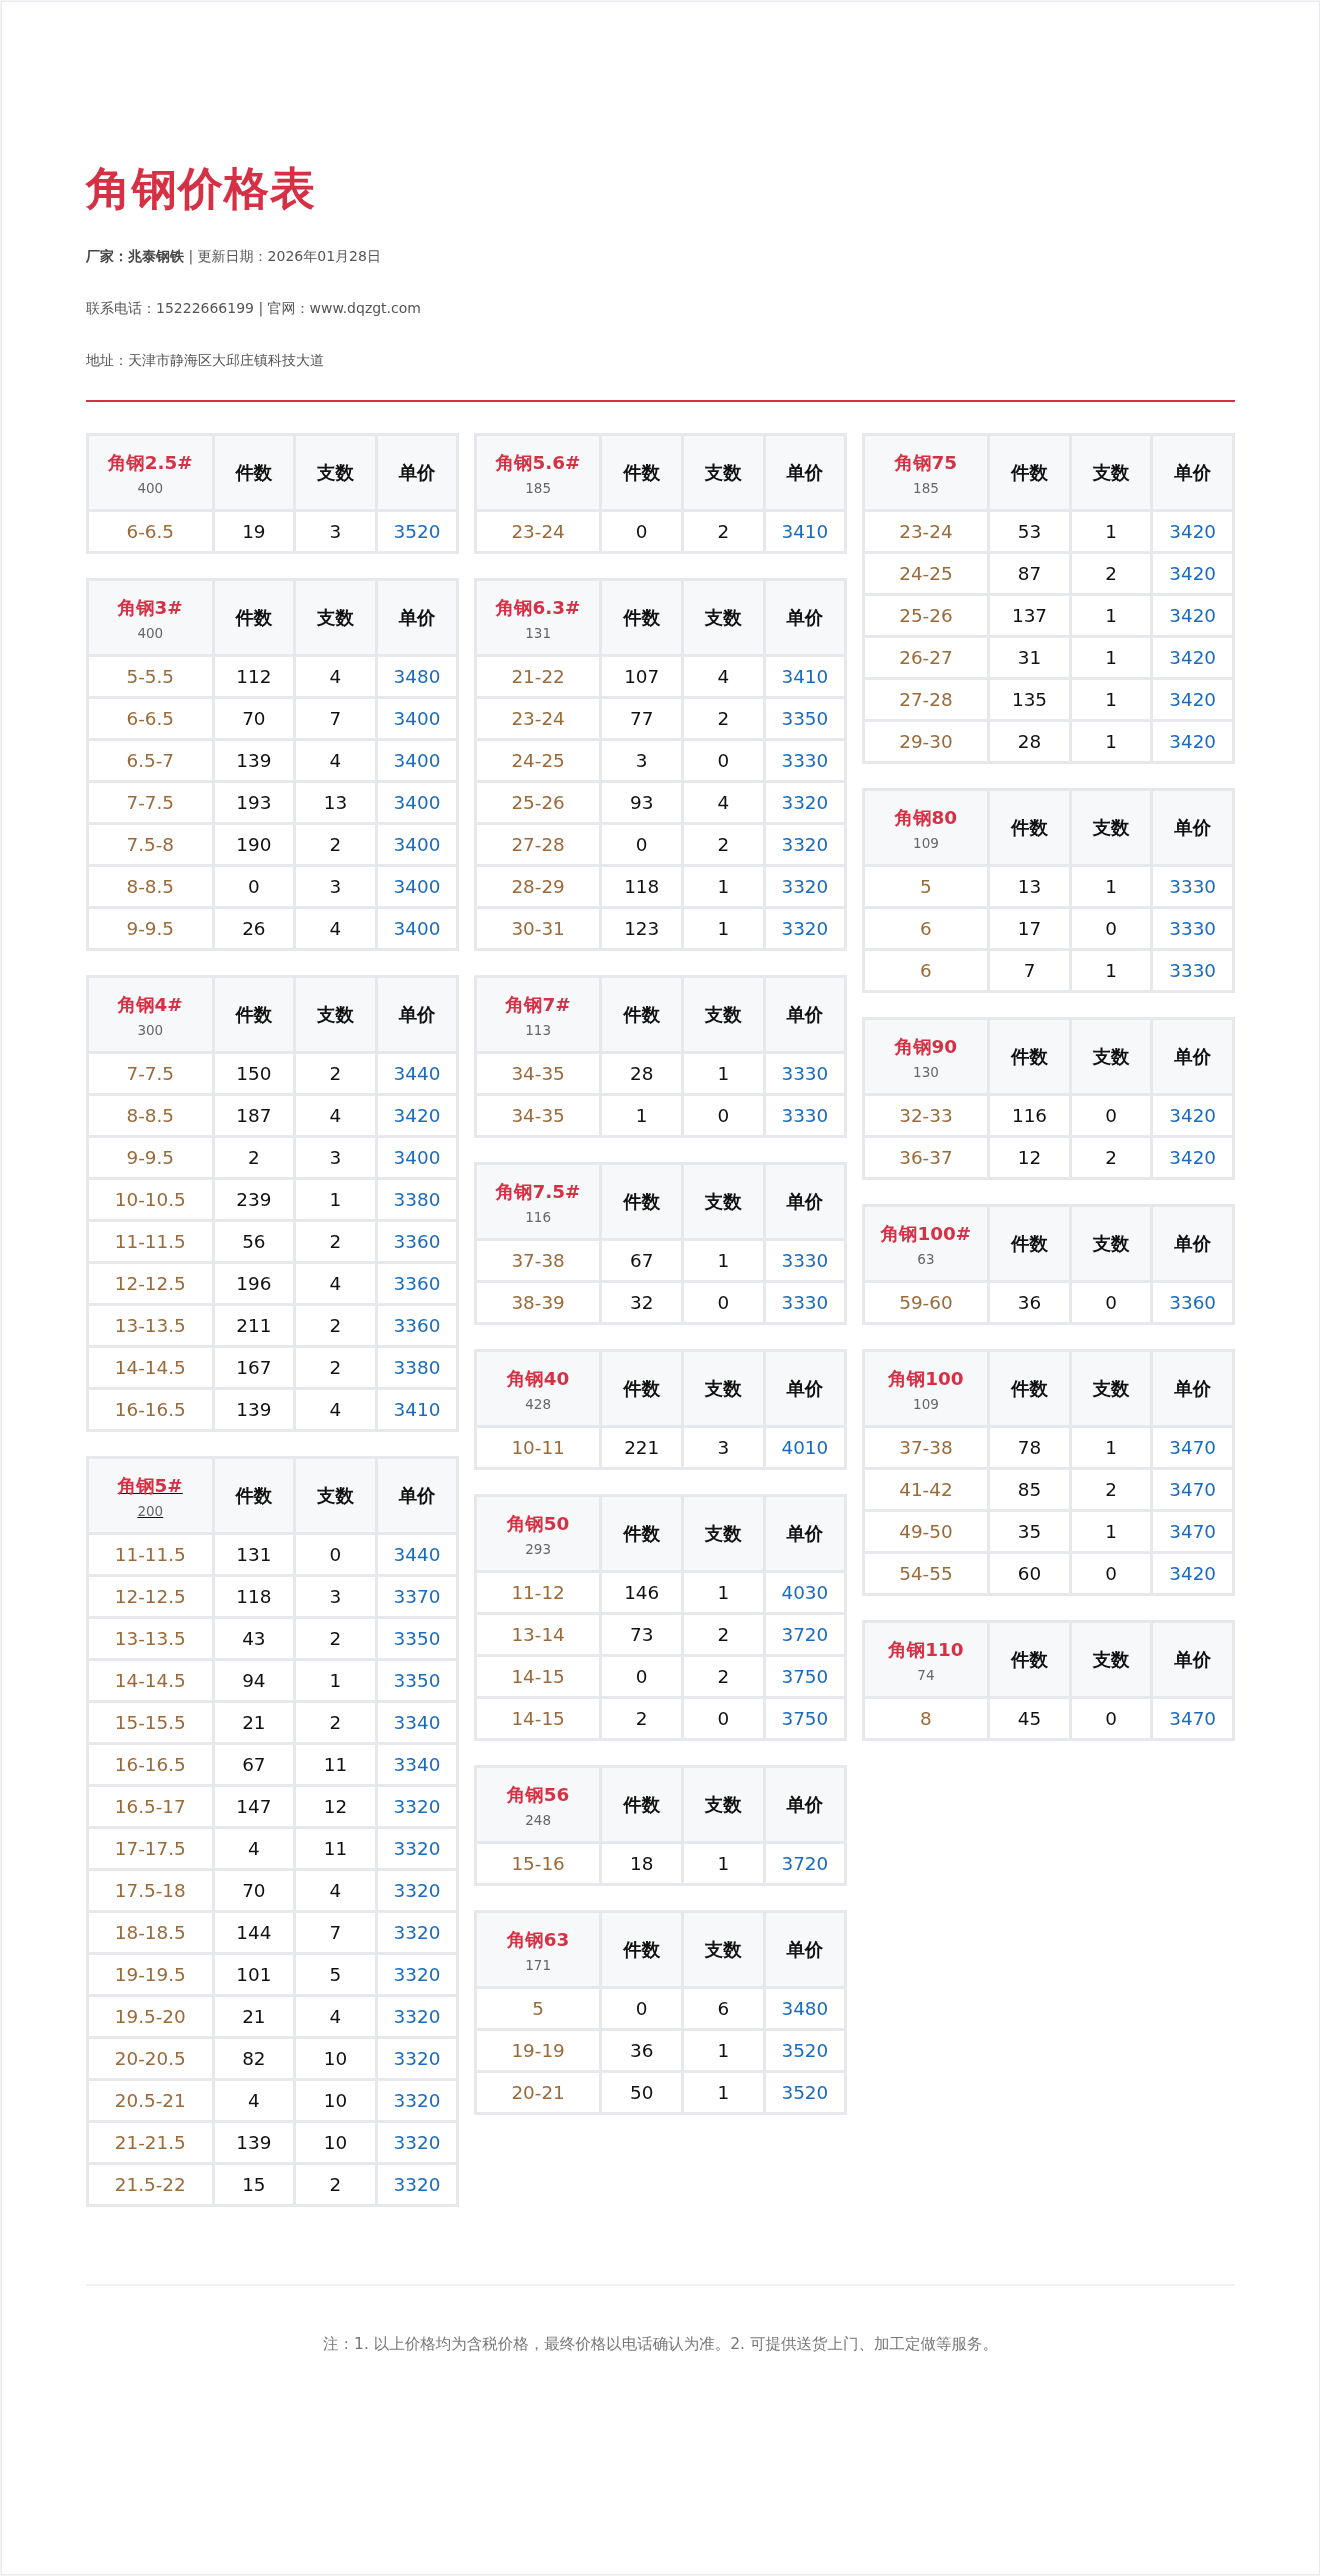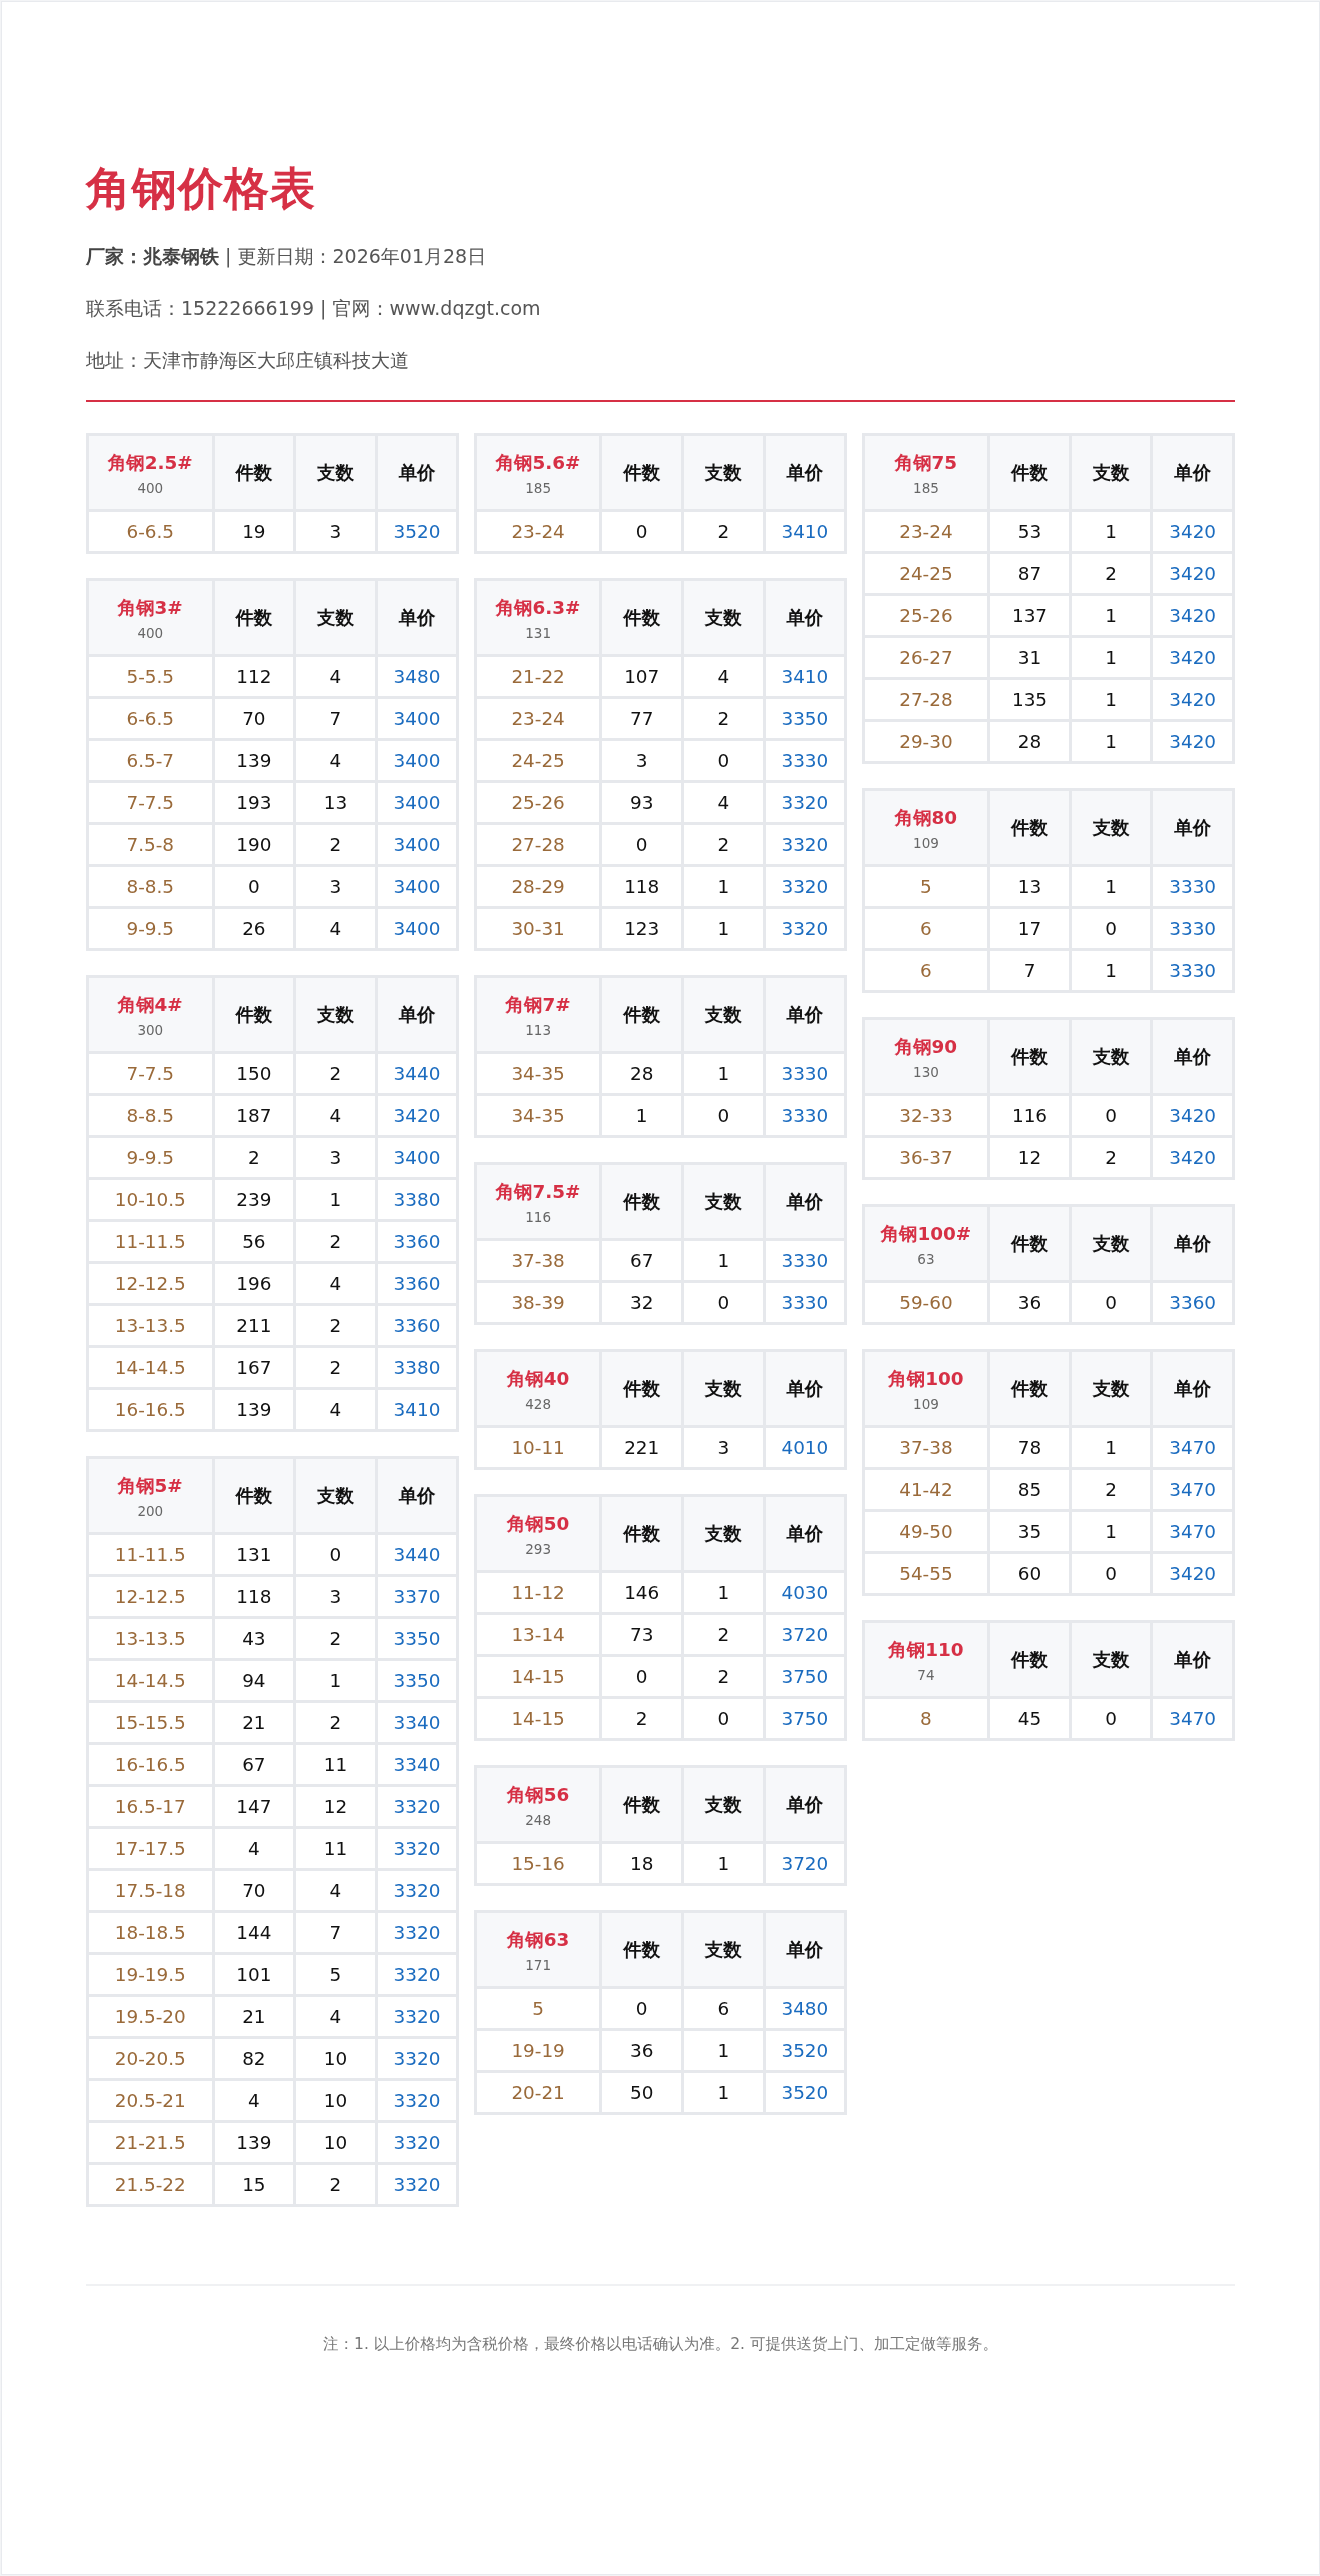--- a/index.html
+++ b/index.html
@@ -19,21 +19,21 @@
   }
   .title {
     font-size: 45px;
     font-weight: bold;
     color: #d63045;
     margin-top: 11.6px;
     margin-bottom: 25px;
     letter-spacing: 1px;
   }
   .meta-line {
-    font-size: 19px;
+    font-size: 14px;
     color: #555;
     line-height: 25px;
     margin-bottom: 27px;
   }
   .meta-line b { color: #444; font-weight: bold; }
   .divider {
     height: 2.9px;
     background: #d63045;
     margin-top: 7.7px;
     margin-bottom: 31px;
@@ -249,21 +249,21 @@
         <td class="size">16-16.5</td>
         <td class="num">139</td>
         <td class="num">4</td>
         <td class="price-cell">3410</td>
       </tr>
           </tbody>
         </table>
         <table class="price">
           <thead>
             <tr>
-      <th style="width: 34%;">
+      <th style="width: 34%; text-decoration: underline;">
         <span class="spec-name">角钢5#</span>
         <span class="spec-count">200</span>
       </th>
       <th style="width: 22%;">件数</th>
       <th style="width: 22%;">支数</th>
       <th style="width: 22%;">单价</th>
     </tr>
           </thead>
           <tbody>
             <tr>

